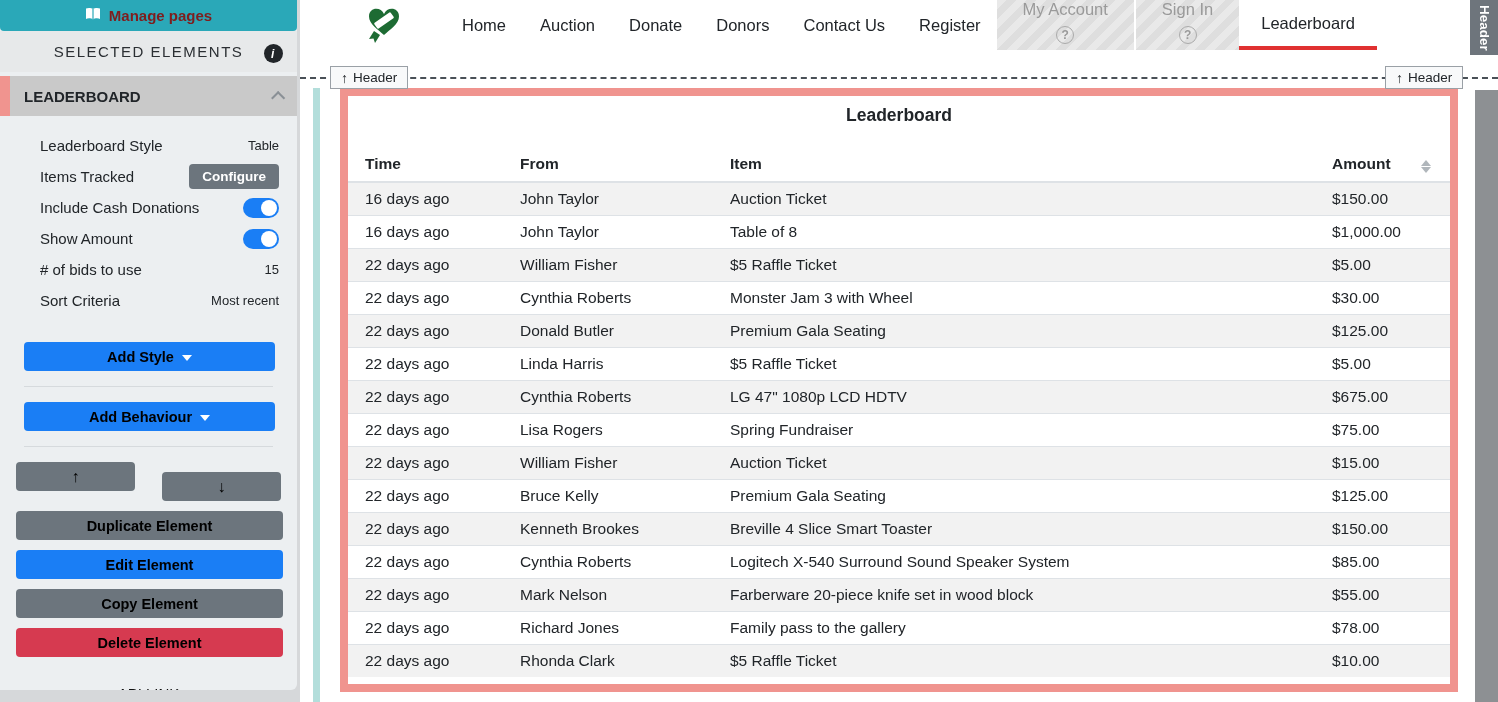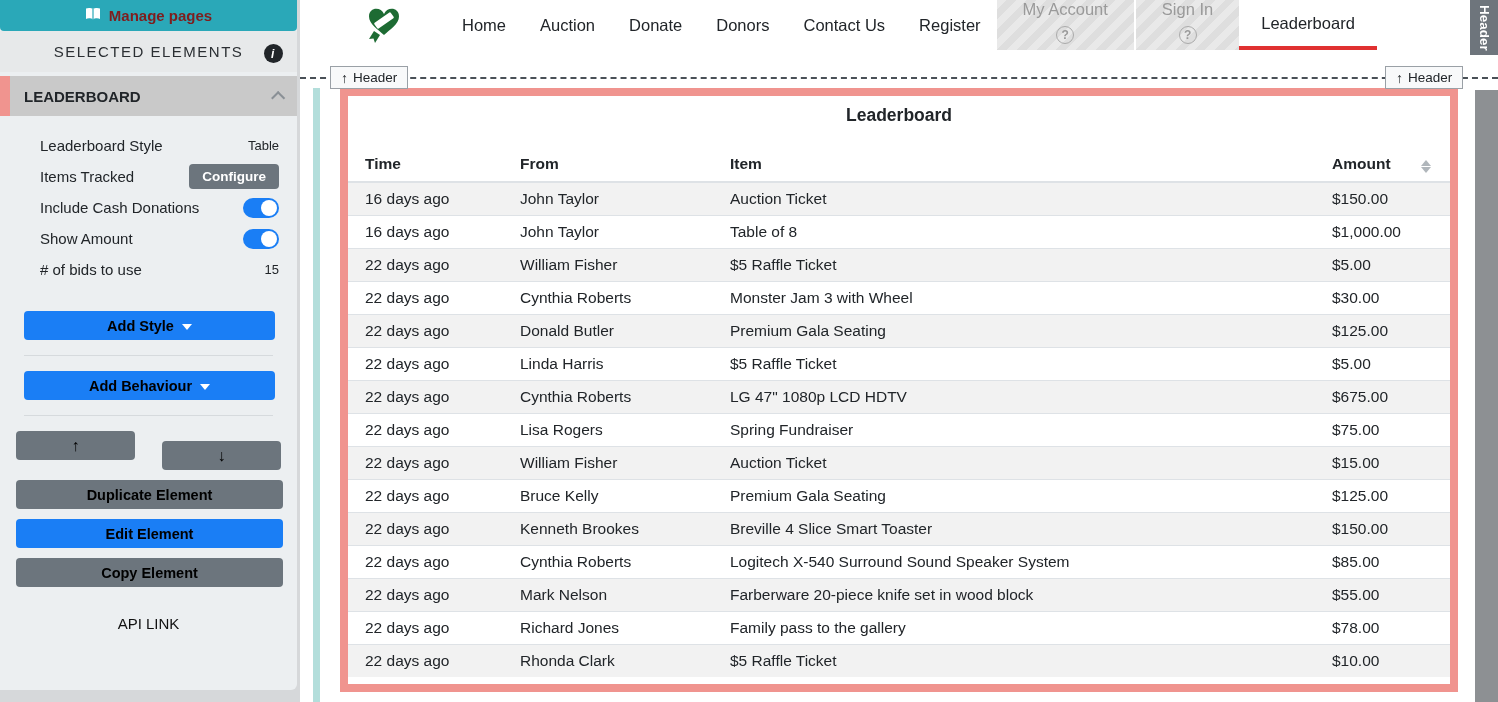--- a/index.html
+++ b/index.html
@@ -139,20 +139,24 @@
           <span class="setting-value">
               <span class="toggle">
                 <span class="knob"></span>
               </span>
             </span>
         </div>
           <div class="setting-row">
           <span class="setting-label"># of bids to use</span>
           <span class="setting-value">15</span>
         </div>
+          <div class="setting-row">
+          <span class="setting-label">Sort Criteria</span>
+          <span class="setting-value">Most recent</span>
+        </div>
         </div>
 
       <div class="stack">
         <button class="btn blue w-mid">
           <span>Add Style</span>
           <span class="caret-down"></span>
         </button>
         <hr class="divider">
         <button class="btn blue w-mid">
           <span>Add Behaviour</span>
@@ -163,20 +167,21 @@
           <button class="btn">
               <span>↑</span>
             </button>
           <button class="btn">
               <span>↓</span>
             </button>
         </div>
         <button class="btn gray w-full">Duplicate Element</button>
         <button class="btn blue w-full">Edit Element</button>
         <button class="btn gray w-full">Copy Element</button>
+        <button class="btn red w-full">Delete Element</button>
         <div class="api-link">API LINK</div>
       </div>
 
     </div>
   </aside>
 
   <main class="main">
 
     <nav class="nav">
       <div class="logo">

